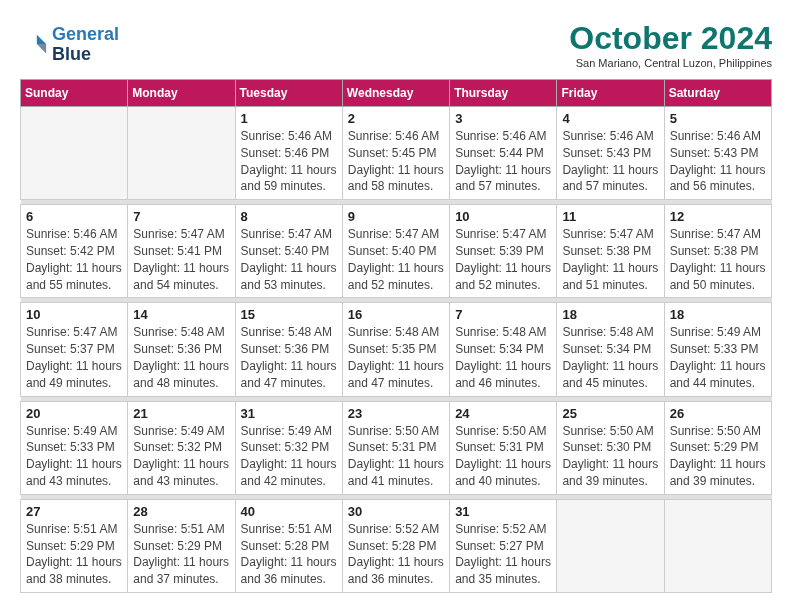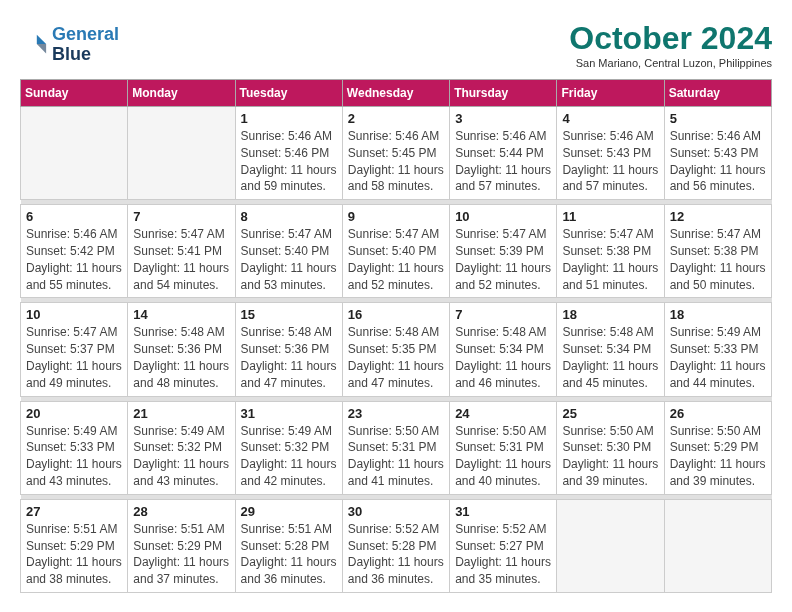--- a/index.html
+++ b/index.html
@@ -248,21 +248,21 @@
       <tr class="week-row">
         <td>
           <div class="day-num">27</div>
           <div class="cell-info">Sunrise: 5:51 AM<br>Sunset: 5:29 PM<br>Daylight: 11 hours and 38 minutes.</div>
         </td>
         <td>
           <div class="day-num">28</div>
           <div class="cell-info">Sunrise: 5:51 AM<br>Sunset: 5:29 PM<br>Daylight: 11 hours and 37 minutes.</div>
         </td>
         <td>
-          <div class="day-num">29</div>
+          <div class="day-num">40</div>
           <div class="cell-info">Sunrise: 5:51 AM<br>Sunset: 5:28 PM<br>Daylight: 11 hours and 36 minutes.</div>
         </td>
         <td>
           <div class="day-num">30</div>
           <div class="cell-info">Sunrise: 5:52 AM<br>Sunset: 5:28 PM<br>Daylight: 11 hours and 36 minutes.</div>
         </td>
         <td>
           <div class="day-num">31</div>
           <div class="cell-info">Sunrise: 5:52 AM<br>Sunset: 5:27 PM<br>Daylight: 11 hours and 35 minutes.</div>
         </td>

